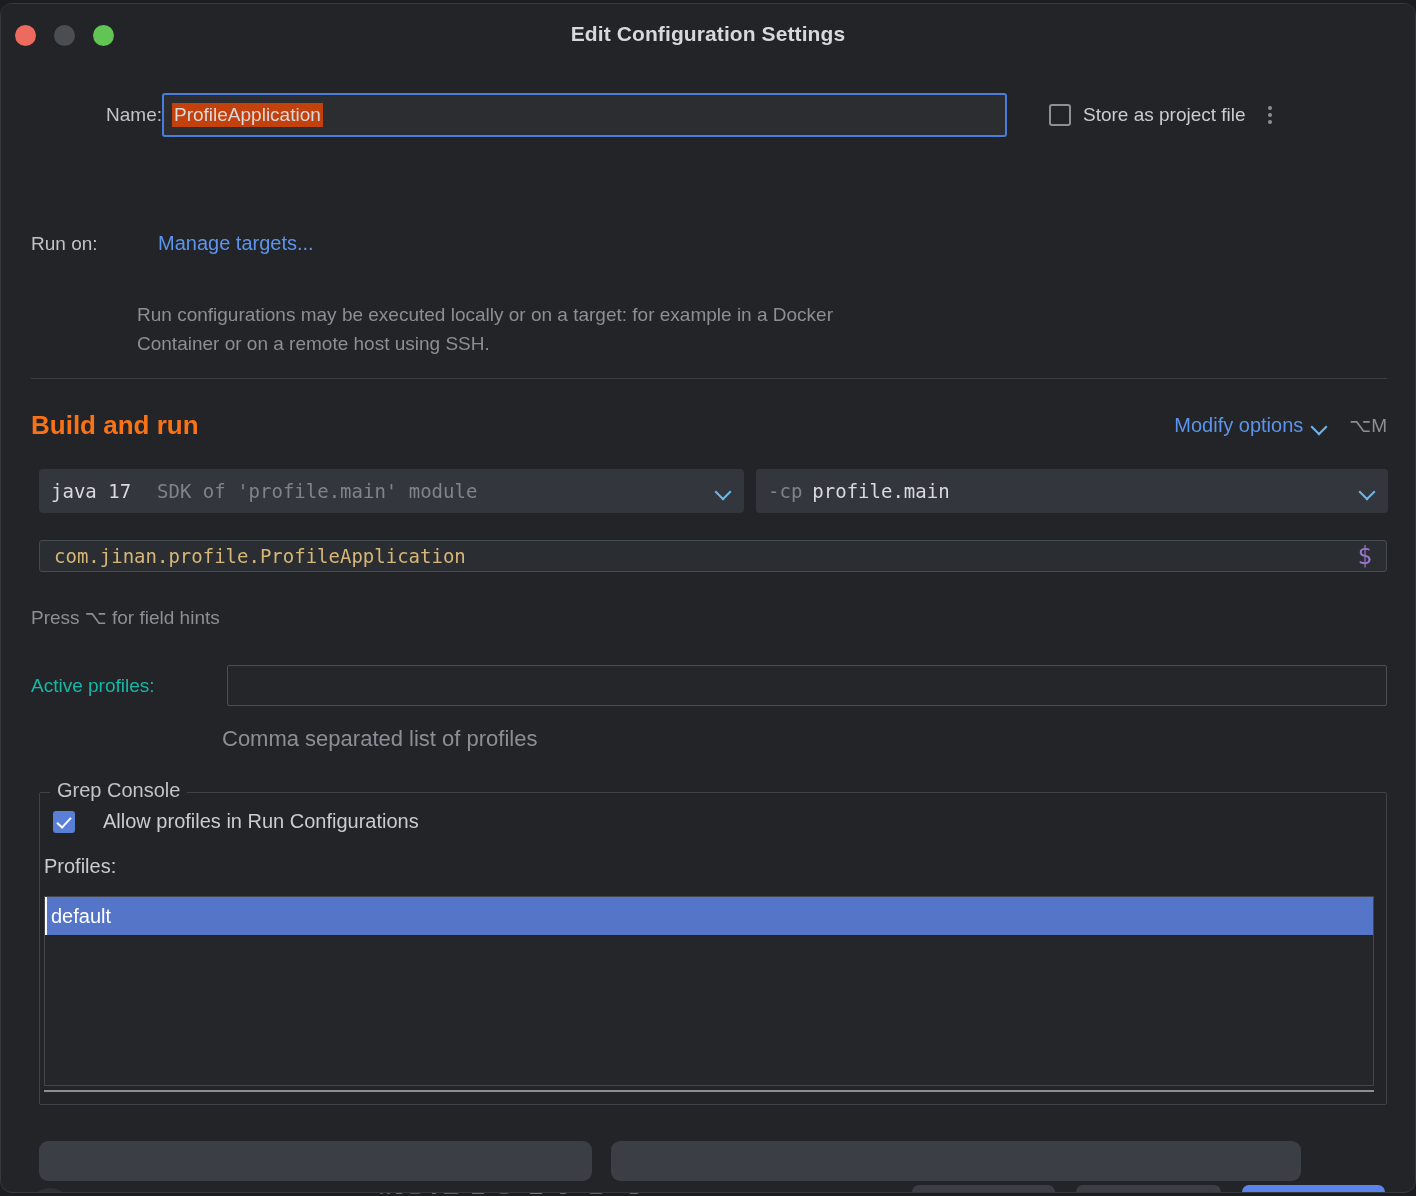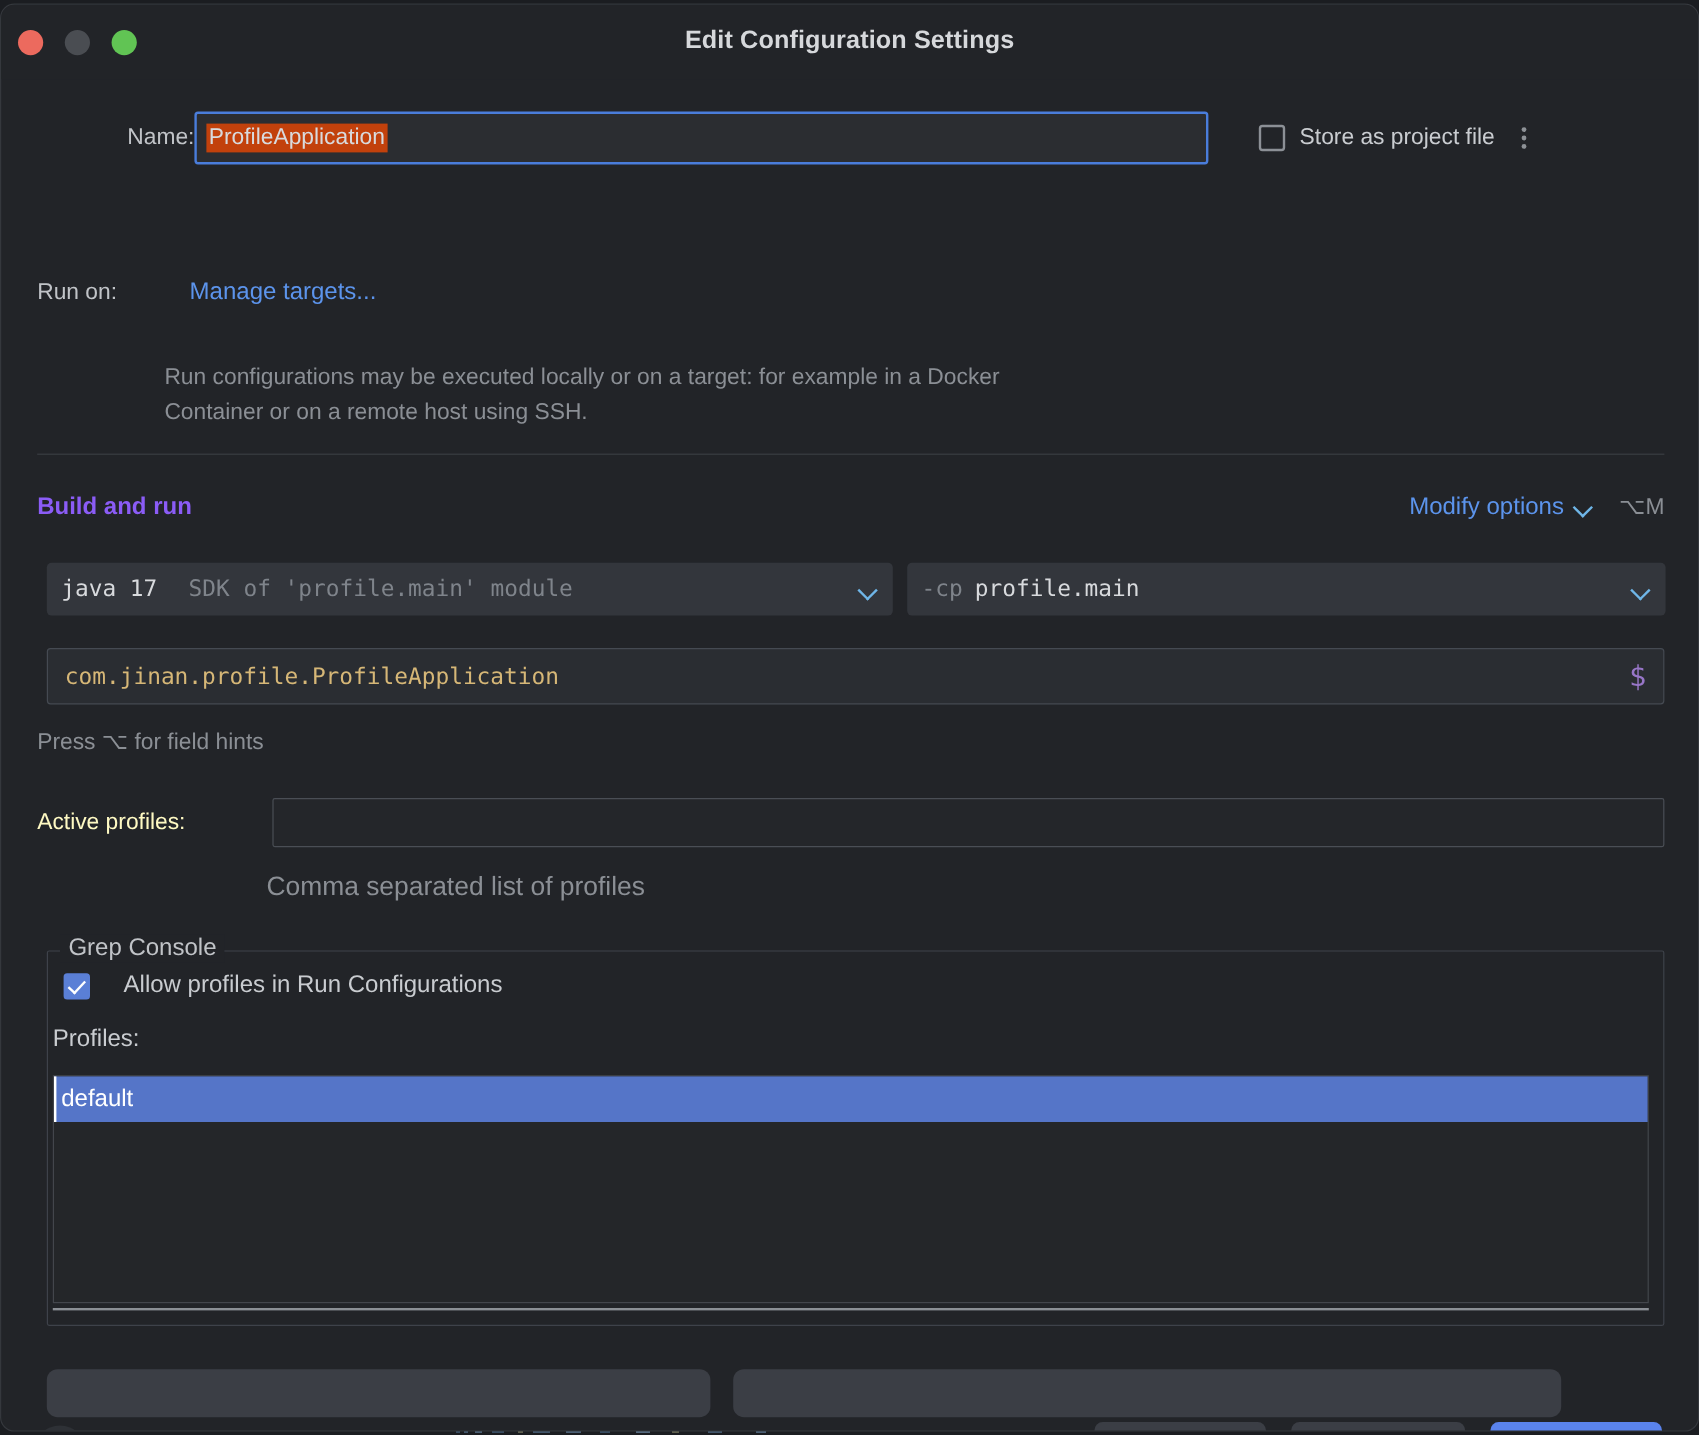--- a/index.html
+++ b/index.html
@@ -224,23 +224,23 @@
 
   
   .buildrun-header {
     position: absolute;
     left: 30px; top: 344px;
     width: 1356px;
     display: flex;
     align-items: center;
   }
   .buildrun-title {
-    font-size: 20px;
+    font-size: 26px;
     font-weight: bold;
-    color: #8b5cf6;
+    color: #f97316;
   }
   .modify-wrap {
     margin-left: auto;
     display: flex;
     align-items: center;
     gap: 9px;
   }
   .modify-link { font-size: 20px; color: #5c94ec; }
   .shortcut { font-size: 19px; color: #8b8f95; margin-left: 12px; }
 
@@ -256,21 +256,21 @@
     font-family: "DejaVu Sans Mono", monospace;
     font-size: 19px;
   }
   .tx-bright { color: #d8dadd; }
   .tx-dim    { color: #7f848b; }
 
   .mainclass-field {
     position: absolute;
     left: 38px; top: 474px;
     width: 1348px;
-    height: 47px;
+    height: 32px;
     background: #2a2d32;
     border: 1px solid #454a52;
     border-radius: 3px;
     display: flex;
     align-items: center;
     padding: 0 14px;
   }
   .mainclass-text {
     font-family: "DejaVu Sans Mono", monospace;
     font-size: 19px;
@@ -291,21 +291,21 @@
   }
 
   
   .profiles-row {
     position: absolute;
     left: 30px; top: 599px;
     width: 1356px;
     display: flex;
     align-items: center;
   }
-  .profiles-label { width: 196px; color: #fef9c3; font-size: 19px; }
+  .profiles-label { width: 196px; color: #14b8a6; font-size: 19px; }
   .profiles-input {
     flex: 1;
     height: 41px;
     background: #24262a;
     border: 1px solid #4a4e55;
     border-radius: 2px;
   }
   .comma-hint {
     position: absolute;
     left: 221px; top: 660px;

